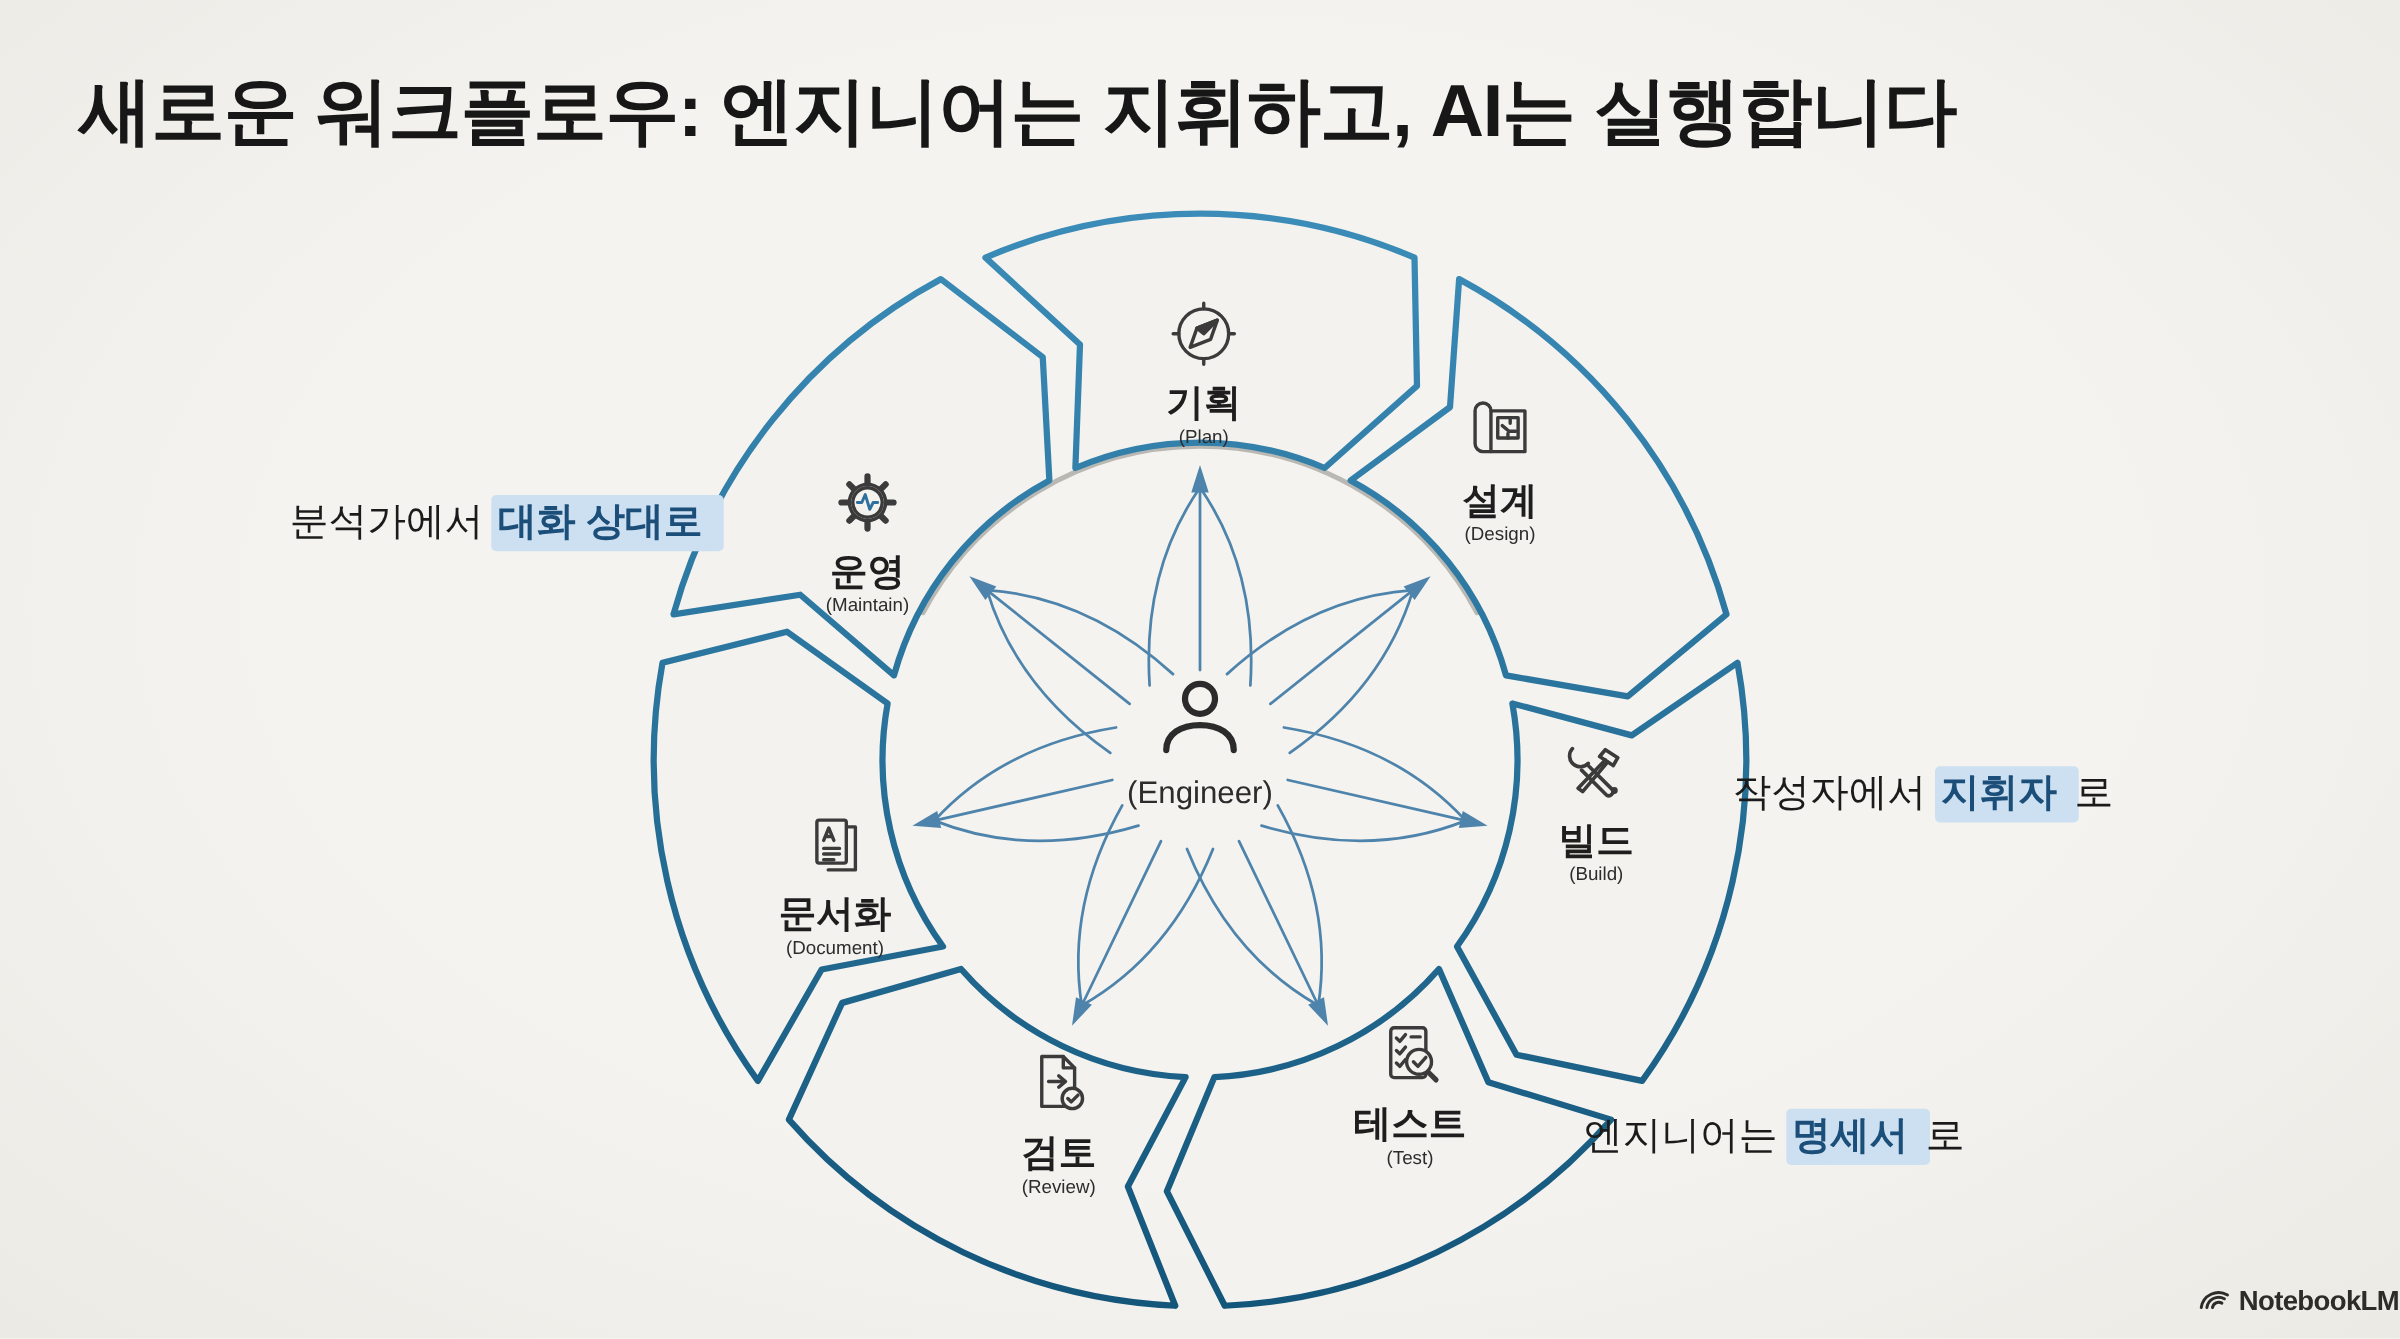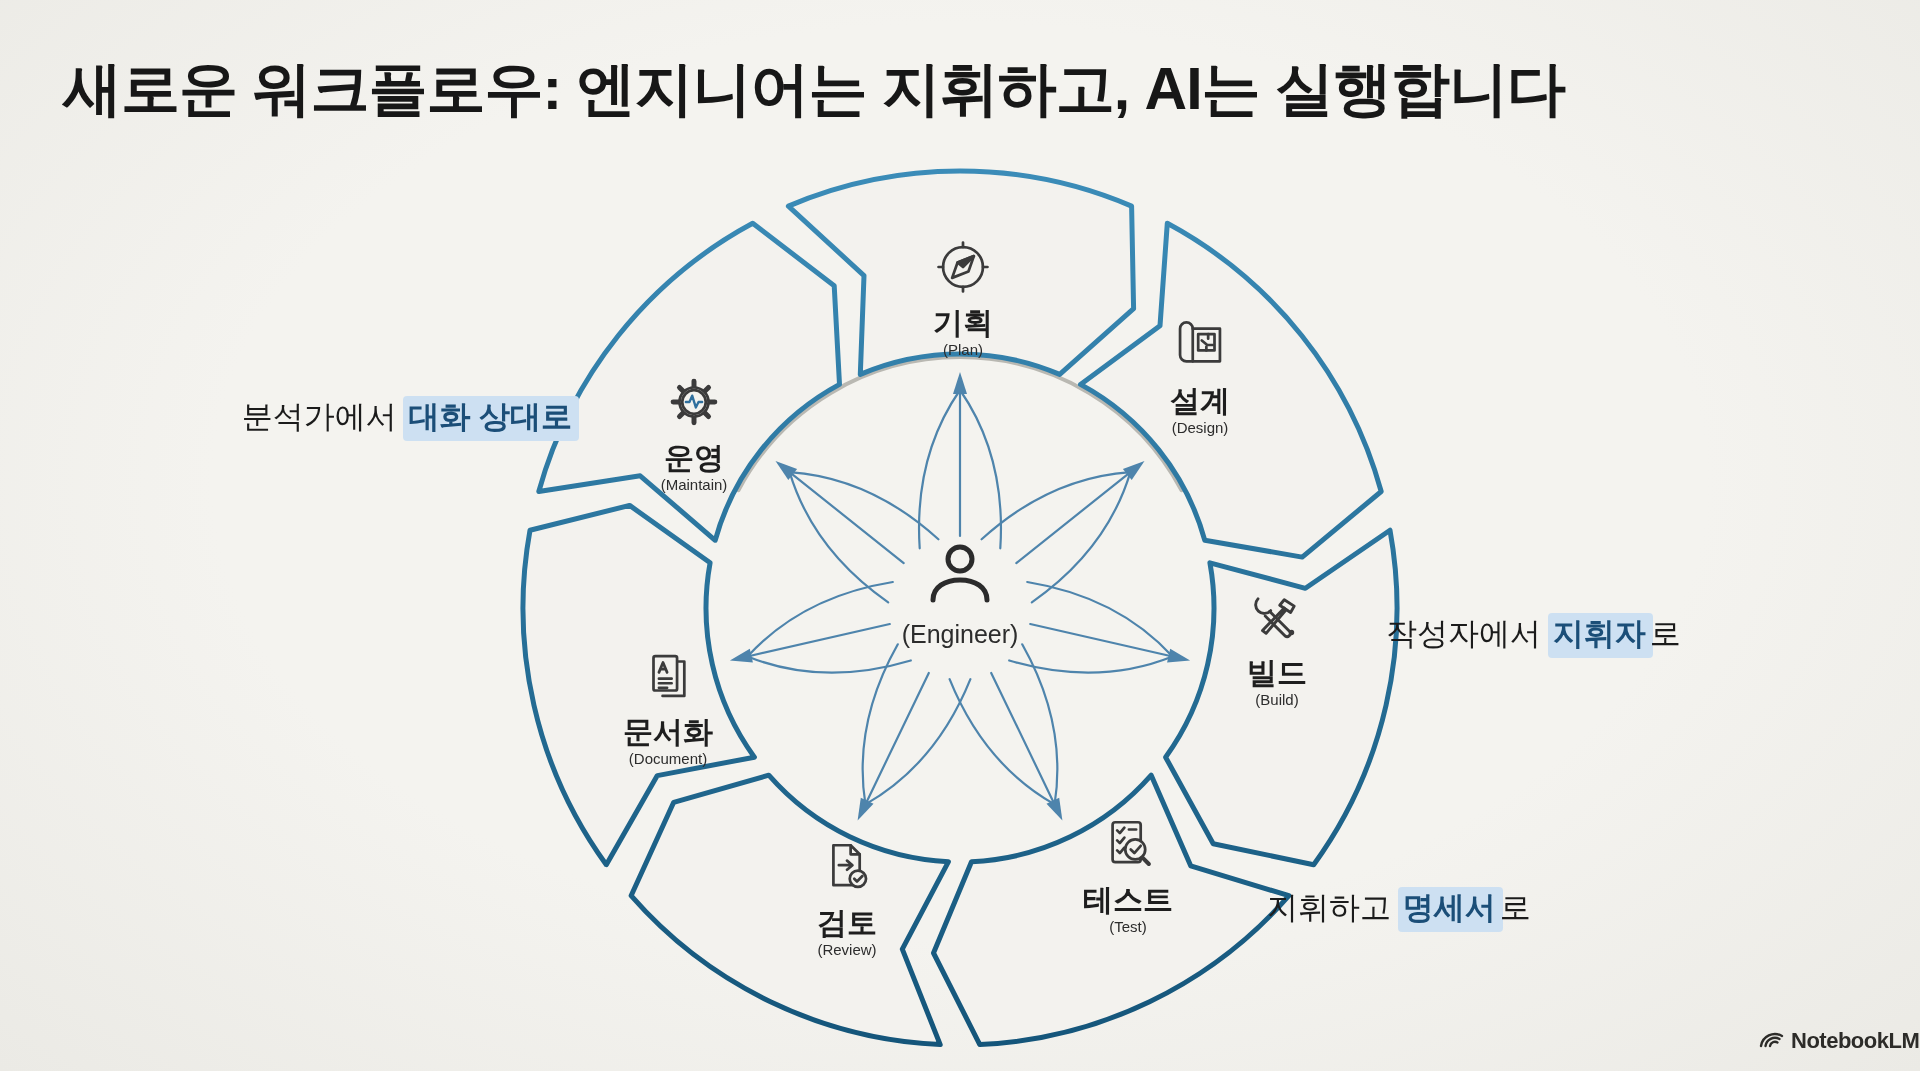--- a/index.html
+++ b/index.html
@@ -26,21 +26,21 @@
   #lbl-maintain{left:584px;top:373px;}
   #lbl-center{position:absolute;left:830px;top:538px;width:260px;text-align:center;}
   #lbl-center .seg-kr{font-size:33px;margin-top:6px;}
   #lbl-center .seg-en{font-size:25px;}
   .annotation{position:absolute;font-size:31px;font-weight:500;color:#1b1b1b;white-space:nowrap;text-align:center;}
   #ann-left{left:230px;top:396px;width:346px;text-align:right;}
   #ann-right{left:1386px;top:613px;}
   #ann-bottom{left:1267px;top:887px;}
   .kw{
     font-weight:800;color:#1b4e78;background:#cde0f2;
-    padding:3px 7px 7px 5px;margin:-3px -3px -7px -2px;border-radius:4px;
+    padding:3px 17px 7px 5px;margin:-3px -3px -7px -2px;border-radius:4px;
   }
   .footer-brand{
     position:absolute;left:1758px;top:1028px;display:flex;align-items:center;gap:7px;
     color:#2d2c29;font-size:22px;font-weight:700;letter-spacing:-0.5px;justify-content:flex-end;
   }
 </style>
 </head>
 <body>
 
 <div class="title">새로운 워크플로우: 엔지니어는 지휘하고, AI는 실행합니다</div>
@@ -194,21 +194,21 @@
   <div class="seg-en">(Engineer)</div>
 </div>
 
 <div class="annotation" id="ann-left">
   <span>분석가에서 </span><span class="kw">대화 상대로</span><span></span>
 </div>
 <div class="annotation" id="ann-right">
   <span>작성자에서 </span><span class="kw">지휘자</span><span>로</span>
 </div>
 <div class="annotation" id="ann-bottom">
-  <span>지휘하고 </span><span class="kw">명세서</span><span>로</span>
+  <span>엔지니어는 </span><span class="kw">명세서</span><span>로</span>
 </div>
 
 <div class="footer-brand">
   <svg width="26" height="26" viewBox="0 0 26 26" fill="none" stroke="#2d2c29" stroke-width="2.4" stroke-linecap="round">
     <path d="M3 18 a14 14 0 0 1 21-10"></path>
     <path d="M7.5 18 a9.5 9.5 0 0 1 14-7"></path>
     <path d="M12 18 a5 5 0 0 1 7.5-3.5"></path>
   </svg>
   <span>NotebookLM</span>
 </div>

